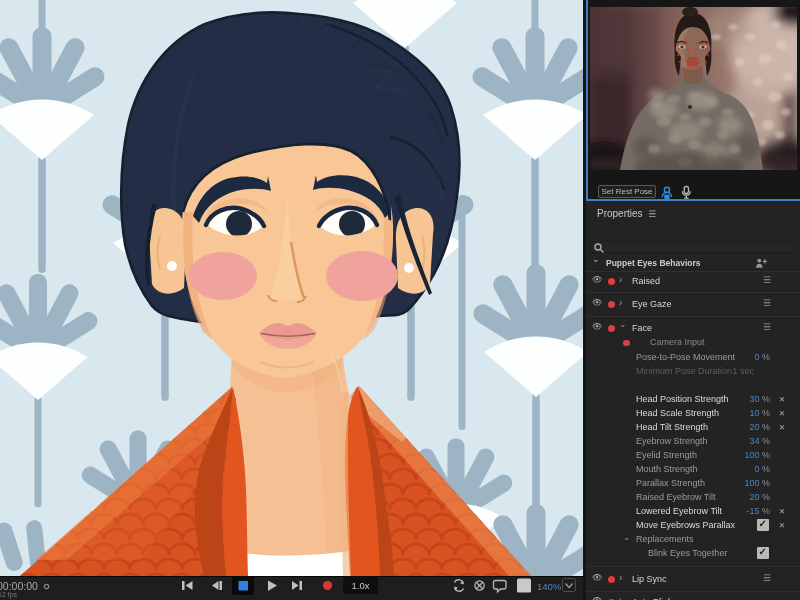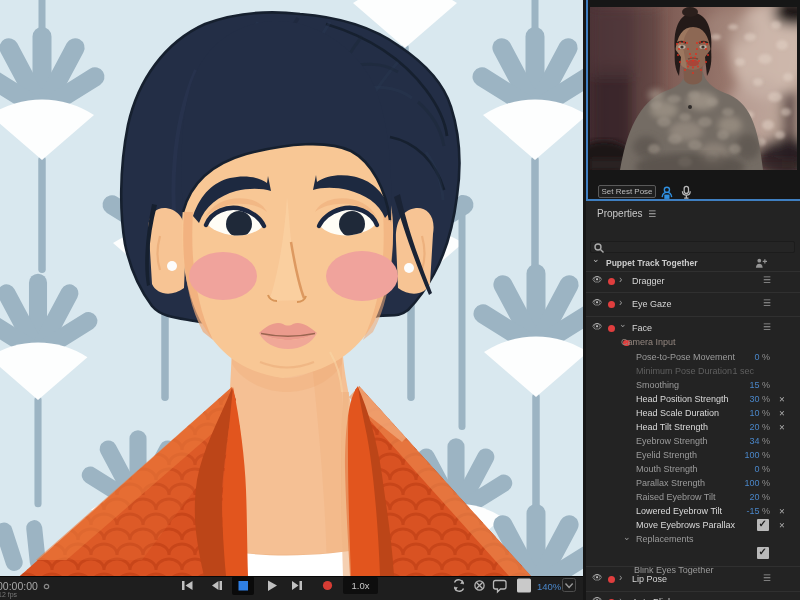--- a/index.html
+++ b/index.html
@@ -28,21 +28,21 @@
   .sep{position:absolute;left:0;width:214px;height:1px;background:#303030;}
   .brow{position:absolute;left:0;width:214px;height:14px;}
   .eye{position:absolute;left:6px;top:1px;font-size:8px;color:#c0c0c0;}
   .dot{position:absolute;left:22px;top:3.5px;width:7px;height:7px;border-radius:50%;background:#e03e3e;}
   .dot2{position:absolute;left:37px;top:3.5px;width:6.5px;height:6.5px;border-radius:50%;background:#e03e3e;}
   .bchev{position:absolute;left:33px;top:0px;color:#999;font-size:10px;}
   .bchev.dn{font-size:9px;top:-2px;}
   .bname{position:absolute;left:46px;top:2px;color:#d6d6d6;font-size:9px;}
   .ham2{position:absolute;right:29px;top:1px;color:#999;font-size:9px;}
   .camrow{position:absolute;left:0;top:135px;width:214px;height:14px;color:#93867f;font-size:9px;}
-  .camrow span:last-child{position:absolute;left:35px;top:1px;}
+  .camrow span:last-child{position:absolute;left:64px;top:1px;}
   .sub{position:absolute;left:0;width:214px;height:14px;}
   .lbl{position:absolute;left:50px;top:1px;white-space:nowrap;}
   .lbl.g{color:#9b9b9b;}
   .lbl.w{color:#dadada;}
   .lbl.d{color:#5f5f5f;}
   .val{position:absolute;right:30px;top:1px;color:#8e8e8e;}
   .val b{color:#4a86c8;font-weight:normal;}
   .vald{position:absolute;right:46px;top:1px;color:#5f5f5f;}
   .xx{position:absolute;right:15px;top:2px;color:#b0b0b0;font-size:7.5px;}
   .cb{position:absolute;right:31px;top:0px;width:12px;height:12px;background:#b9b9b9;border-radius:1px;}
@@ -365,33 +365,33 @@
     <div id="props">
       <div class="phead">Properties&nbsp;&nbsp;<span class="ham">☰</span></div>
       <div class="searchrow">
           <div class="searchbox"><svg width="10" height="10" viewBox="0 0 10 10">
               <circle cx="4" cy="4" r="3" fill="none" stroke="#aaaaaa" stroke-width="1.4"></circle>
               <path d="M6.5,6.5 L9.5,9.5" stroke="#aaaaaa" stroke-width="1.4"></path>
             </svg></div>
         </div>
       <div class="ptb">
           <span class="chev">⌄</span>
-          <span class="ptbtext">Puppet Track Together</span>
+          <span class="ptbtext">Puppet Eyes Behaviors</span>
           <svg class="ptbicon" width="12" height="10" viewBox="0 0 14 11">
             <circle cx="5" cy="2.8" r="2.2" fill="#bbbbbb"></circle>
             <path d="M1,11 C1.5,7.5 3,6.5 5,6.5 C7,6.5 8.5,7.5 9,11 Z" fill="#bbbbbb"></path>
             <path d="M11.5,1 L11.5,6 M9,3.5 L14,3.5" stroke="#bbbbbb" stroke-width="1.4"></path>
           </svg>
         </div>
       <div class="sep" style="top:70px;"></div>
       <div class="brow" style="top:73px;">
           <span class="eye">👁</span>
           <span class="dot"></span>
           <span class="bchev">›</span>
-          <span class="bname">Dragger</span>
+          <span class="bname">Raised</span>
           <span class="ham2">☰</span>
         </div>
       <div class="sep" style="top:91px;"></div>
       <div class="brow" style="top:96px;">
           <span class="eye">👁</span>
           <span class="dot"></span>
           <span class="bchev">›</span>
           <span class="bname">Eye Gaze</span>
           <span class="ham2">☰</span>
         </div>
@@ -408,31 +408,27 @@
           <span>Camera Input</span>
         </div>
       <div class="sub" style="top:150px;">
           <span class="lbl g">Pose-to-Pose Movement</span>
           <span class="val"><b>0</b> %</span>
         </div>
       <div class="sub" style="top:164px;">
           <span class="lbl d">Minimum Pose Duration</span>
           <span class="vald">1 sec</span>
         </div>
-      <div class="sub" style="top:178px;">
-          <span class="lbl g">Smoothing</span>
-          <span class="val"><b>15</b> %</span>
-        </div>
       <div class="sub" style="top:192px;">
           <span class="lbl w">Head Position Strength</span>
           <span class="val"><b>30</b> %</span>
           <span class="xx">✕</span>
         </div>
       <div class="sub" style="top:206px;">
-          <span class="lbl w">Head Scale Duration</span>
+          <span class="lbl w">Head Scale Strength</span>
           <span class="val"><b>10</b> %</span>
           <span class="xx">✕</span>
         </div>
       <div class="sub" style="top:220px;">
           <span class="lbl w">Head Tilt Strength</span>
           <span class="val"><b>20</b> %</span>
           <span class="xx">✕</span>
         </div>
       <div class="sub" style="top:234px;">
           <span class="lbl g">Eyebrow Strength</span>
@@ -462,29 +458,29 @@
       <div class="sub" style="top:318px;">
           <span class="lbl w">Move Eyebrows Parallax</span>
           <span class="cb"></span>
           <span class="xx">✕</span>
         </div>
       <div class="sub" style="top:332px;">
           <span class="rchev">⌄</span>
           <span class="lbl g" style="left:50px;">Replacements</span>
         </div>
       <div class="sub" style="top:346px;">
-          <span class="lbl g" style="left:48px;margin-top:17px;">Blink Eyes Together</span>
+          <span class="lbl g" style="left:62px;">Blink Eyes Together</span>
           <span class="cb"></span>
         </div>
       <div class="sep" style="top:365px;"></div>
       <div class="brow" style="top:371px;">
           <span class="eye">👁</span>
           <span class="dot"></span>
           <span class="bchev">›</span>
-          <span class="bname">Lip Pose</span>
+          <span class="bname">Lip Sync</span>
           <span class="ham2">☰</span>
         </div>
       <div class="sep" style="top:390px;"></div>
       <div class="brow" style="top:394px;">
           <span class="eye">👁</span>
           <span class="dot"></span>
           <span class="bchev">›</span>
           <span class="bname">Auto Blink</span>
         </div>
     </div>

